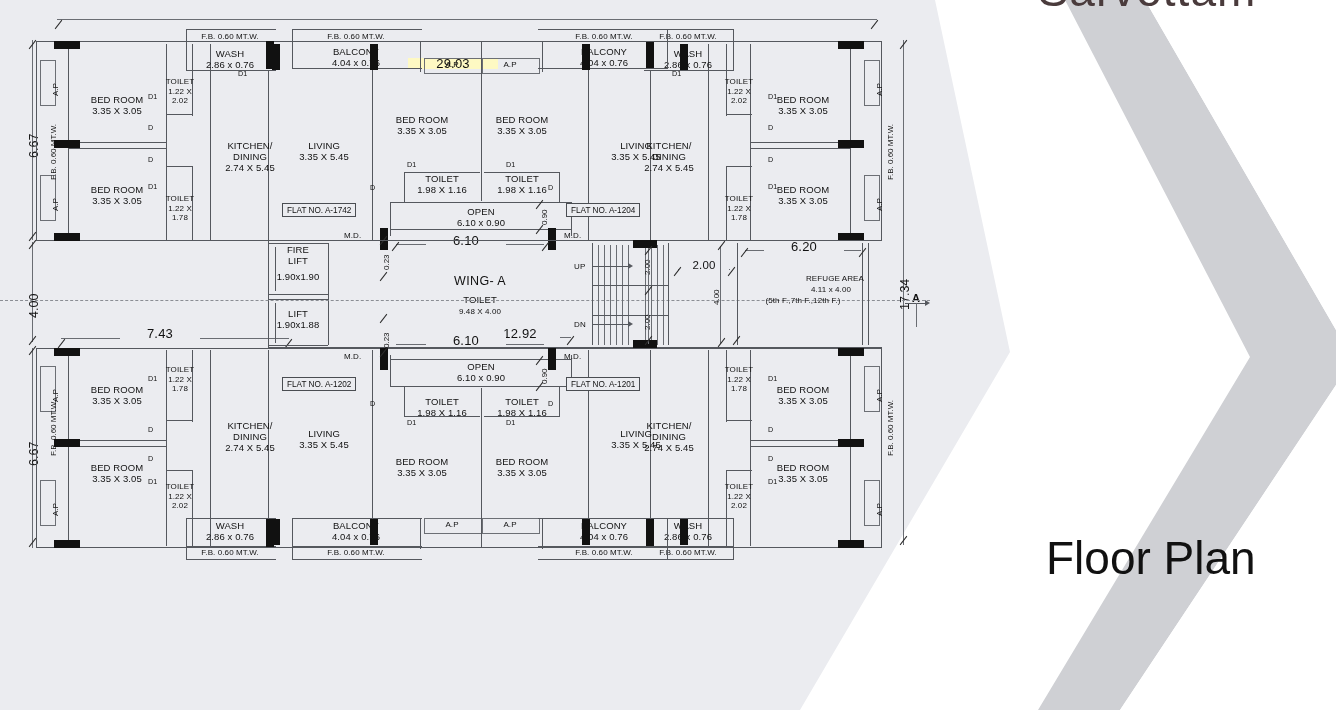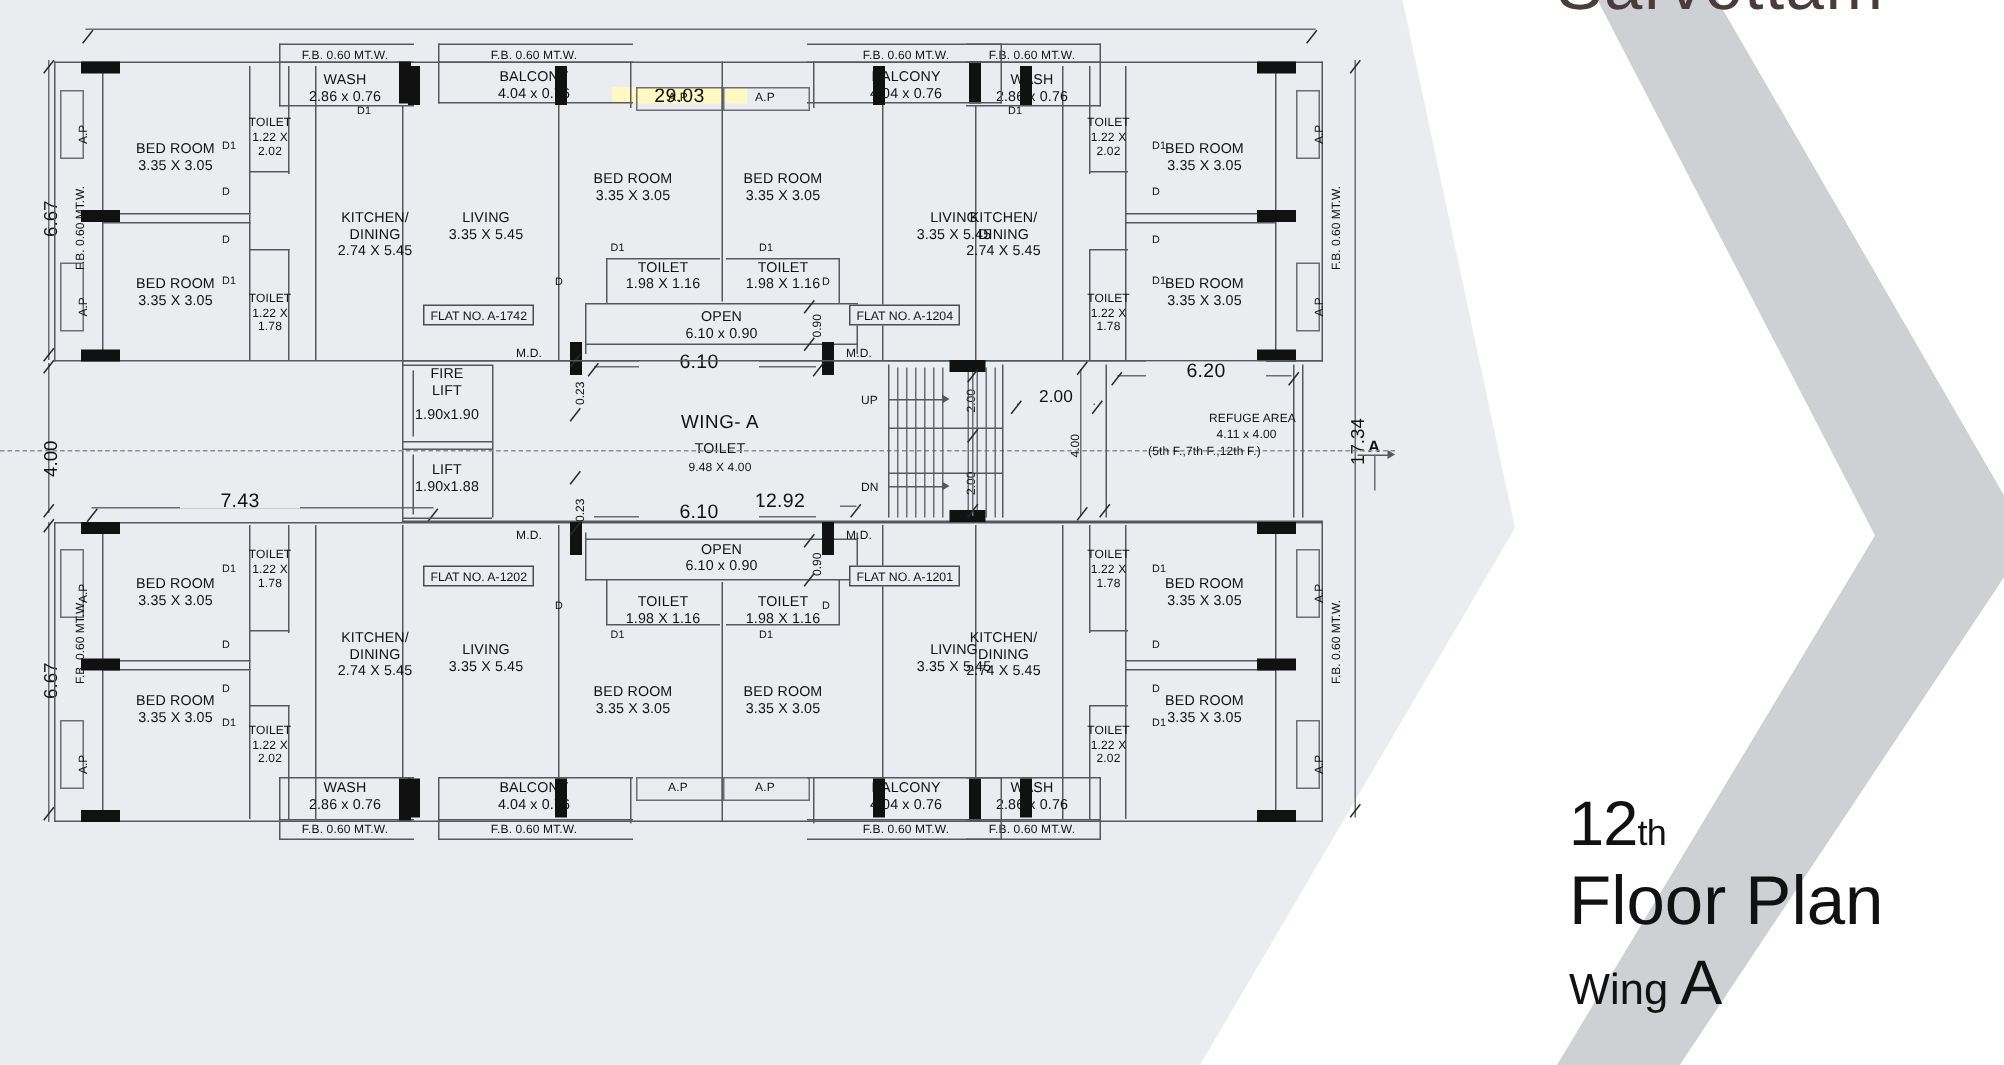--- a/index.html
+++ b/index.html
@@ -99,28 +99,21 @@
   <div class="bg-white"></div>
   <div class="chev-grey"></div>
   <div class="chev-white2"></div>
   <div class="chev-white3"></div>
 
   <div class="brand">
     <div class="brand-name">Sarvottam</div>
   </div>
 
   <div class="titleblock">
-    <div class="t-floor-no">
-      <span>12</span><span class="ord">th</span>
-    </div>
     <div class="t-main">Floor Plan</div>
-    <div class="t-wing">
-      <span>Wing</span>
-      <span class="wl">A</span>
-    </div>
   </div>
 
   <div class="dimline" style="left:57px;top:19px;width:820px;"></div>
   <div class="tick" style="left:53px;top:24px;"></div>
   <div class="tick" style="left:869px;top:24px;"></div>
   <div class="lbl dim" style="left:408px;top:10px;width:90px;background:#fef9c3;margin-top:48px;">29.03</div>
 
   <div class="dimlinev" style="left:32px;top:40px;width:1px;height:200px;"></div>
   <div class="tick" style="left:27px;top:44px;"></div>
   <div class="tick" style="left:27px;top:236px;"></div>

